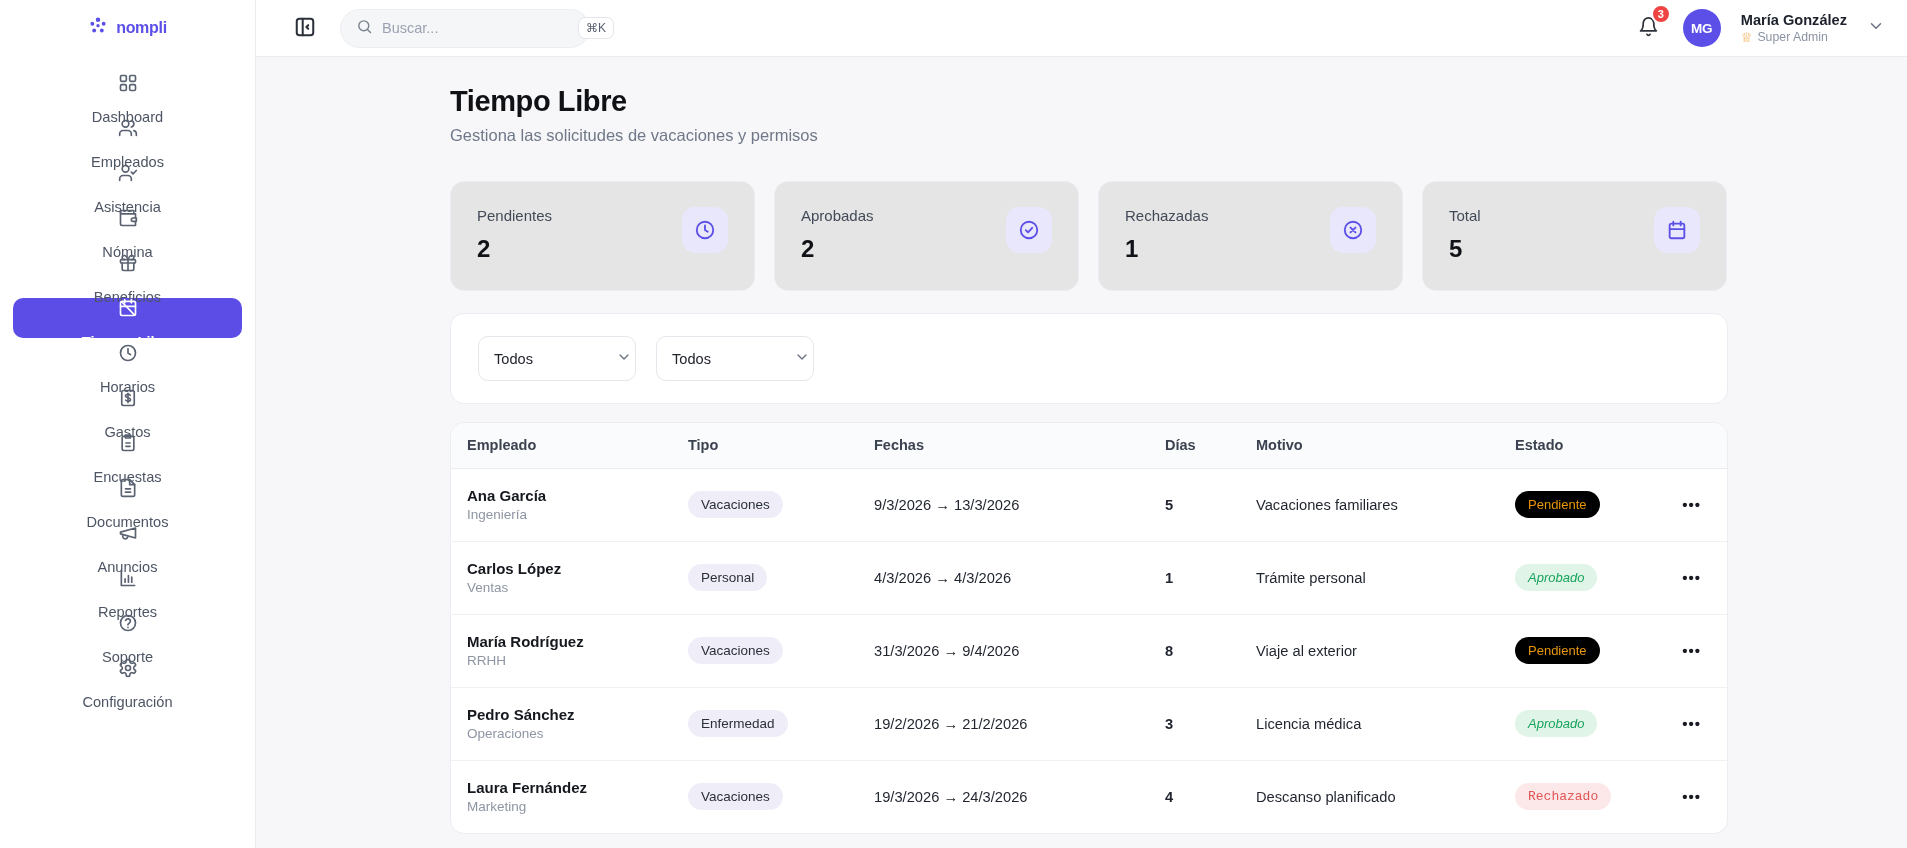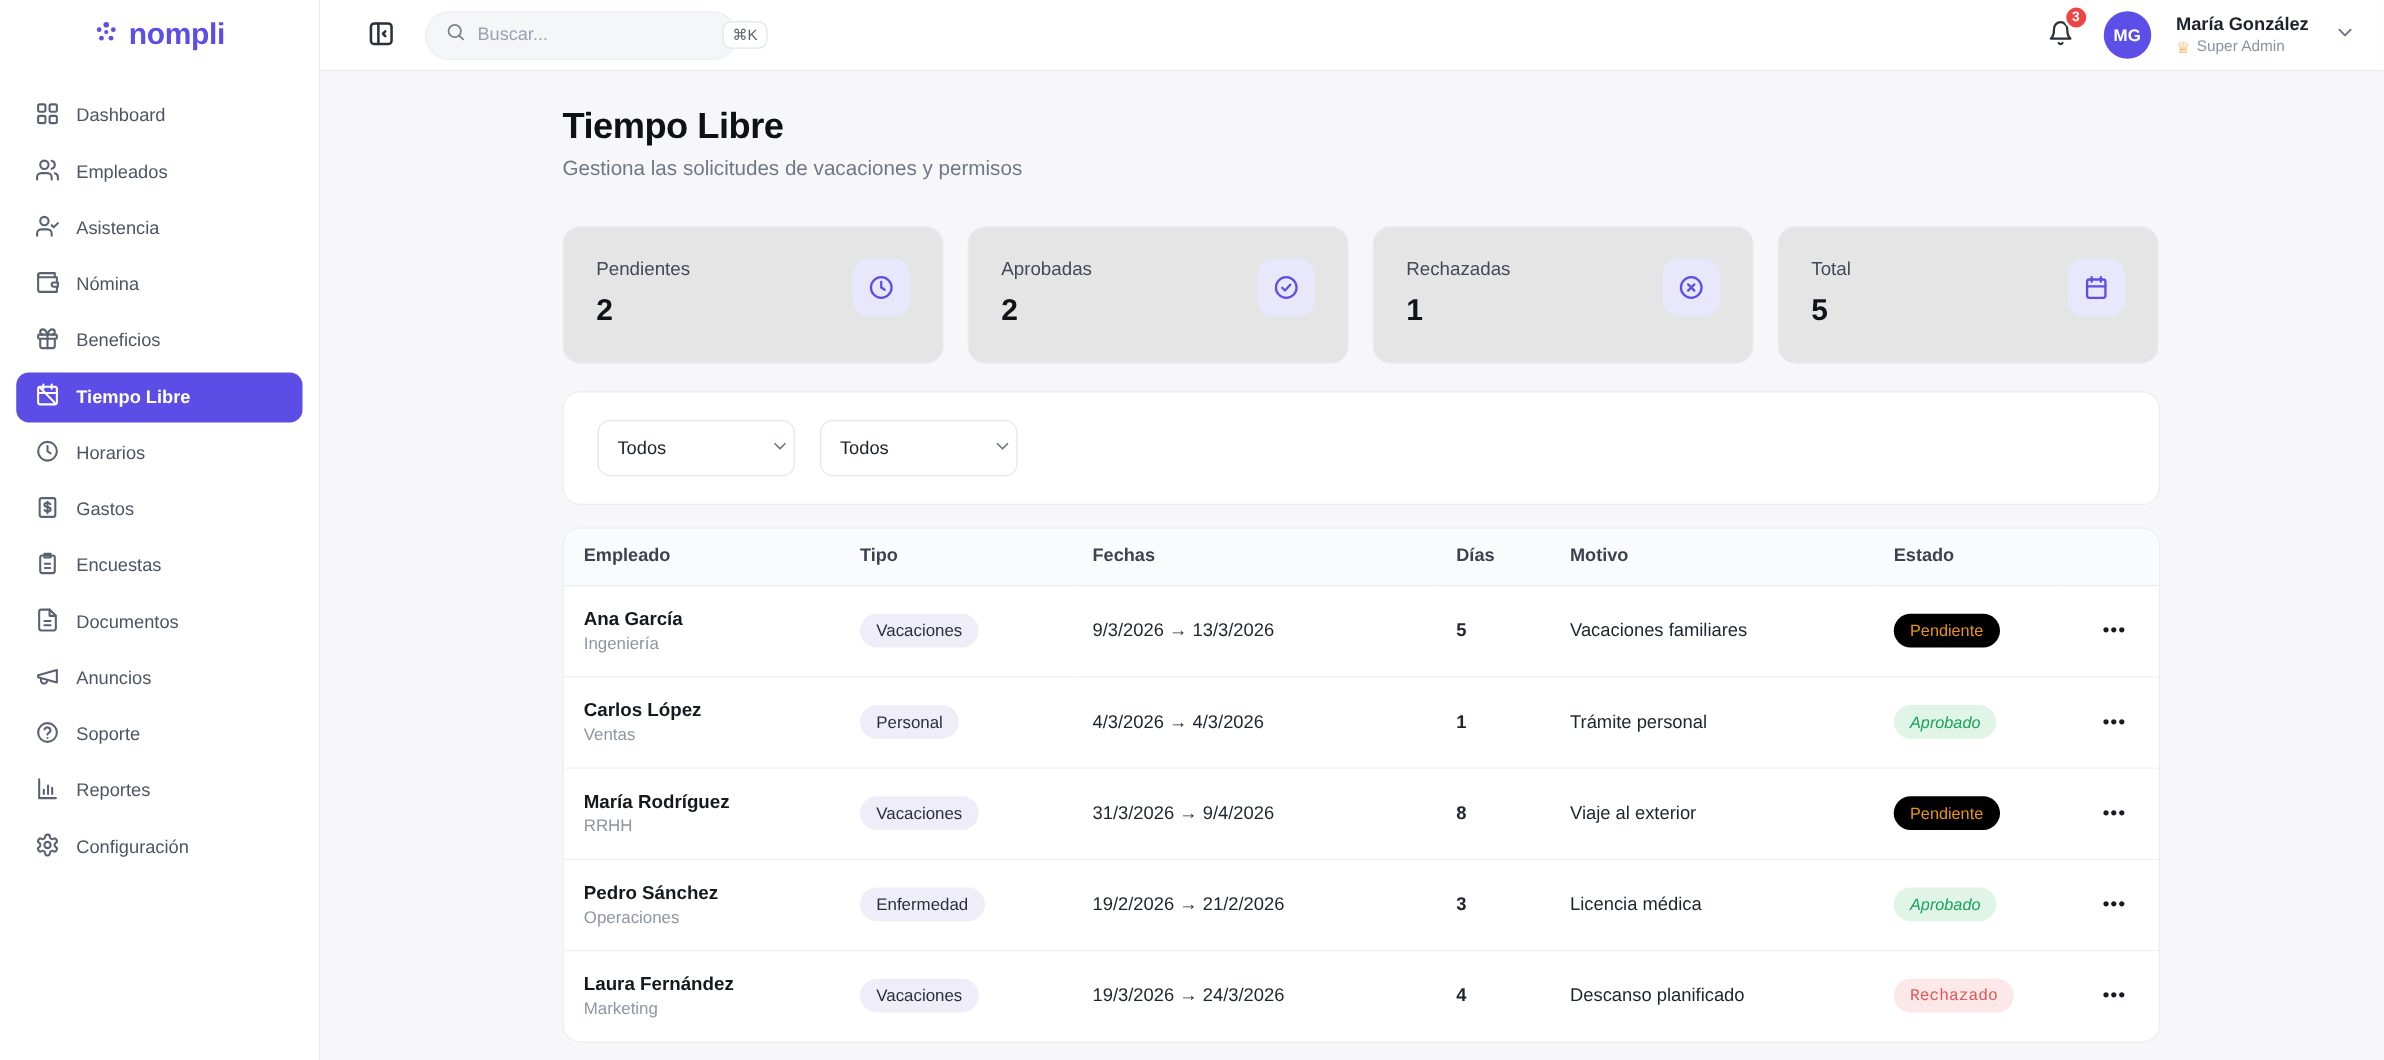--- a/index.html
+++ b/index.html
@@ -7,23 +7,23 @@
   body { font-family:"Liberation Sans","DejaVu Sans",sans-serif; background:#f7f7f9; color:#14171d; }
 
   
   .sidebar { position:absolute; left:0; top:0; width:256px; height:848px; background:#fff; border-right:1px solid #ececf0; z-index:3; }
   .topbar  { position:absolute; left:256px; top:0; right:0; height:57px; background:#fff; border-bottom:1px solid #ececf0; display:flex; align-items:center; padding:0 22px 0 38px; z-index:2; }
   .main    { position:absolute; left:256px; top:57px; right:0; bottom:0; overflow:hidden; background:#f7f7f9; }
   .container { width:1278px; margin-left:194px; padding-top:28px; }
 
   
   .logo-row { height:57px; display:flex; align-items:center; justify-content:center; gap:8px; border-bottom:1px solid transparent; }
-  .logo-text { font-size:24px; font-weight:800; color:#5b4fe8; letter-spacing:-0.3px; }
+  .logo-text { font-size:16px; font-weight:800; color:#5b4fe8; letter-spacing:-0.3px; }
   .nav { padding:16px 13px; }
-  .nav-item { display:flex; align-items:center; gap:13px; height:40px; margin-bottom:5px; padding:0 15px; border-radius:10px; color:#4d5564; font-size:14.6px; font-weight:500; cursor:pointer; }
+  .nav-item { display:flex; align-items:center; gap:13px; height:40px; margin-bottom:5px; padding:0 15px; border-radius:10px; color:#4d5564; font-size:14.6px; font-weight:500; cursor:pointer;flex-direction:column; }
   .nav-item svg { stroke:#5a6272; }
   .nav-item.active { background:#5b4de6; color:#fff; font-weight:700; }
   .nav-item.active svg { stroke:#fff; }
 
   
   .icon-btn { background:none; border:none; cursor:pointer; display:flex; align-items:center; }
   .search { margin-left:24px; width:250px; height:39px; background:#f5f6f8; border:1px solid #eceef2; border-radius:999px; display:flex; align-items:center; padding:0 8px 0 15px; gap:9px; }
   .search input { flex:1; border:none; background:transparent; outline:none; font-size:14.5px; color:#333; font-family:inherit; }
   .search input::placeholder { color:#9aa2b1; }
   .kbd { background:#fff; border:1px solid #e3e5ea; border-radius:7px; padding:3px 7px; font-size:12px; color:#596070; }
@@ -175,32 +175,32 @@
     </div>
     <div class="nav-item">
       <span><svg class="ic" width="20" height="20" viewBox="0 0 24 24">
             <path d="m3 11 18-5v12L3 13v-2Z"></path>
             <path d="M11.6 16.8a3 3 0 1 1-5.8-1.6"></path>
           </svg></span>
       <span>Anuncios</span>
     </div>
     <div class="nav-item">
       <span><svg class="ic" width="20" height="20" viewBox="0 0 24 24">
+            <path d="M4 3v18h16"></path>
+            <path d="M8.5 17v-4M12.5 17v-8M16.5 17v-6"></path>
+          </svg></span>
+      <span>Reportes</span>
+    </div>
+    <div class="nav-item">
+      <span><svg class="ic" width="20" height="20" viewBox="0 0 24 24">
             <circle cx="12" cy="12" r="9"></circle>
             <path d="M9.1 9a3 3 0 0 1 5.8 1c0 2-3 2.6-3 4"></path>
             <path d="M12 17.3h.01"></path>
           </svg></span>
       <span>Soporte</span>
-    </div>
-    <div class="nav-item">
-      <span><svg class="ic" width="20" height="20" viewBox="0 0 24 24">
-            <path d="M4 3v18h16"></path>
-            <path d="M8.5 17v-4M12.5 17v-8M16.5 17v-6"></path>
-          </svg></span>
-      <span>Reportes</span>
     </div>
     <div class="nav-item">
       <span><svg class="ic" width="20" height="20" viewBox="0 0 24 24">
             <path d="M12.22 2h-.44a2 2 0 0 0-2 2v.18a2 2 0 0 1-1 1.73l-.43.25a2 2 0 0 1-2 0l-.15-.08a2 2 0 0 0-2.73.73l-.22.38a2 2 0 0 0 .73 2.73l.15.1a2 2 0 0 1 1 1.72v.51a2 2 0 0 1-1 1.74l-.15.09a2 2 0 0 0-.73 2.73l.22.38a2 2 0 0 0 2.73.73l.15-.08a2 2 0 0 1 2 0l.43.25a2 2 0 0 1 1 1.73V20a2 2 0 0 0 2 2h.44a2 2 0 0 0 2-2v-.18a2 2 0 0 1 1-1.73l.43-.25a2 2 0 0 1 2 0l.15.08a2 2 0 0 0 2.73-.73l.22-.39a2 2 0 0 0-.73-2.73l-.15-.08a2 2 0 0 1-1-1.74v-.5a2 2 0 0 1 1-1.74l.15-.09a2 2 0 0 0 .73-2.73l-.22-.38a2 2 0 0 0-2.73-.73l-.15.08a2 2 0 0 1-2 0l-.43-.25a2 2 0 0 1-1-1.73V4a2 2 0 0 0-2-2z"></path>
             <circle cx="12" cy="12" r="3"></circle>
           </svg></span>
       <span>Configuración</span>
     </div>
   </nav>
 </aside>

